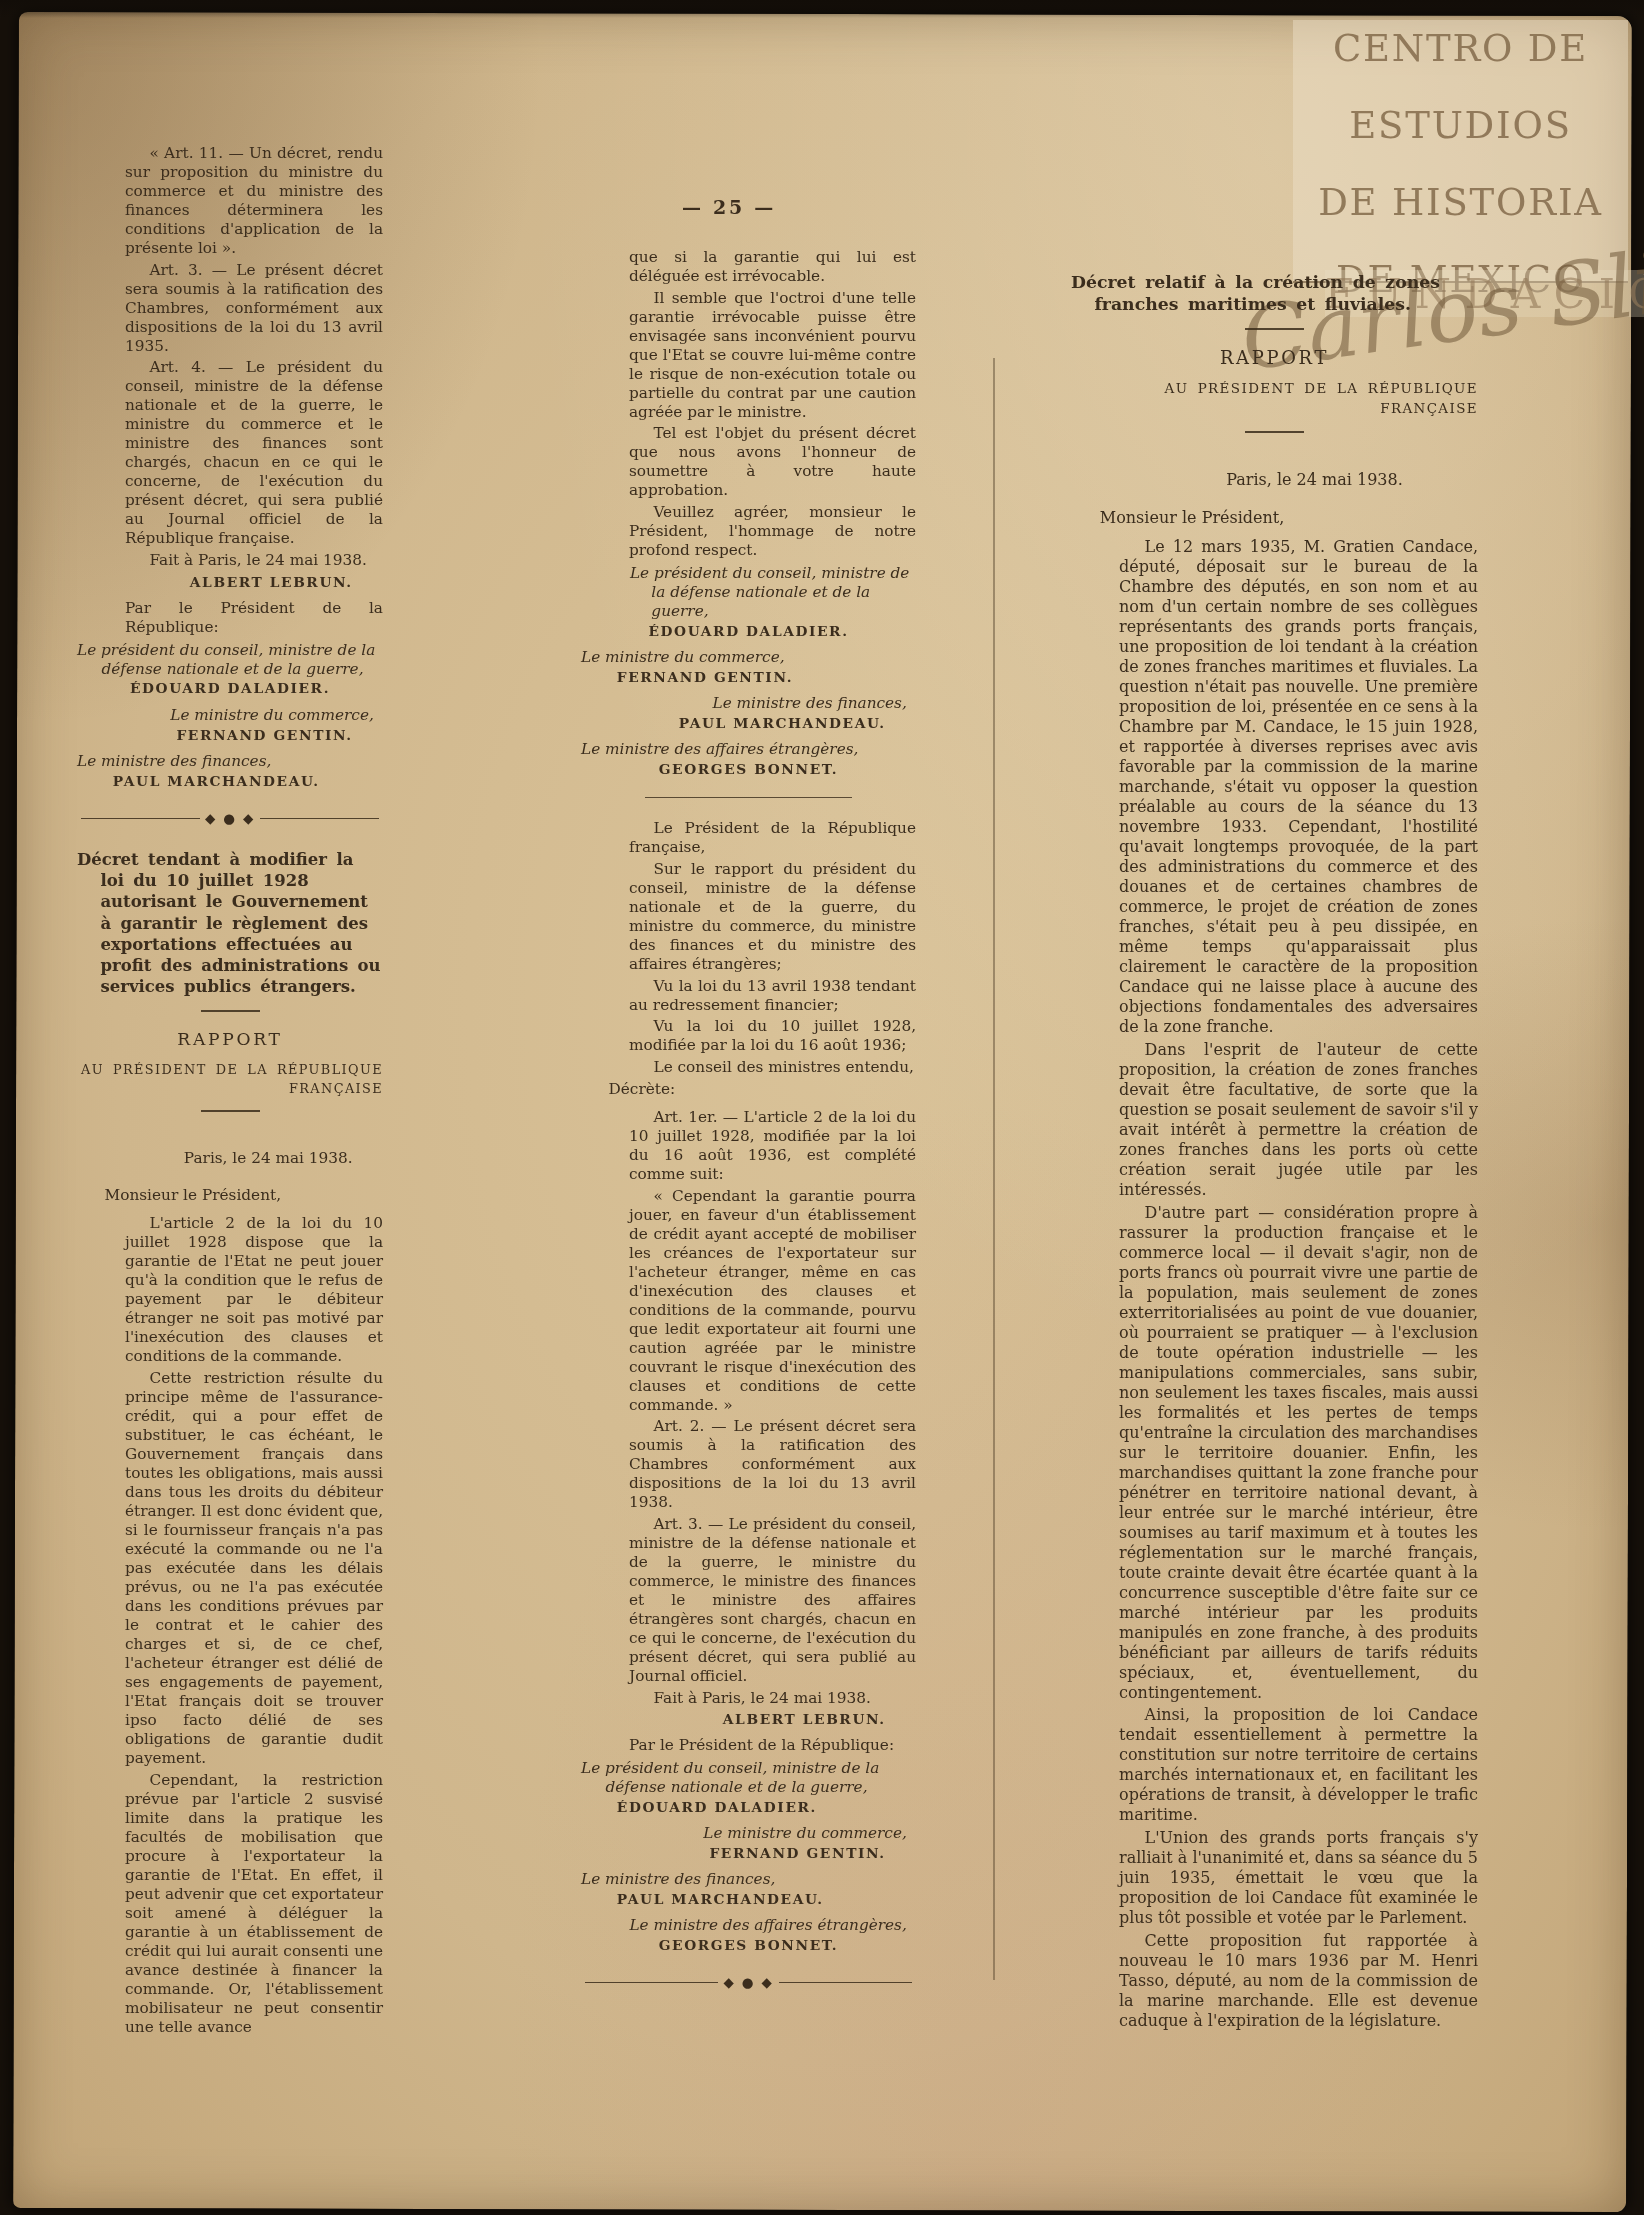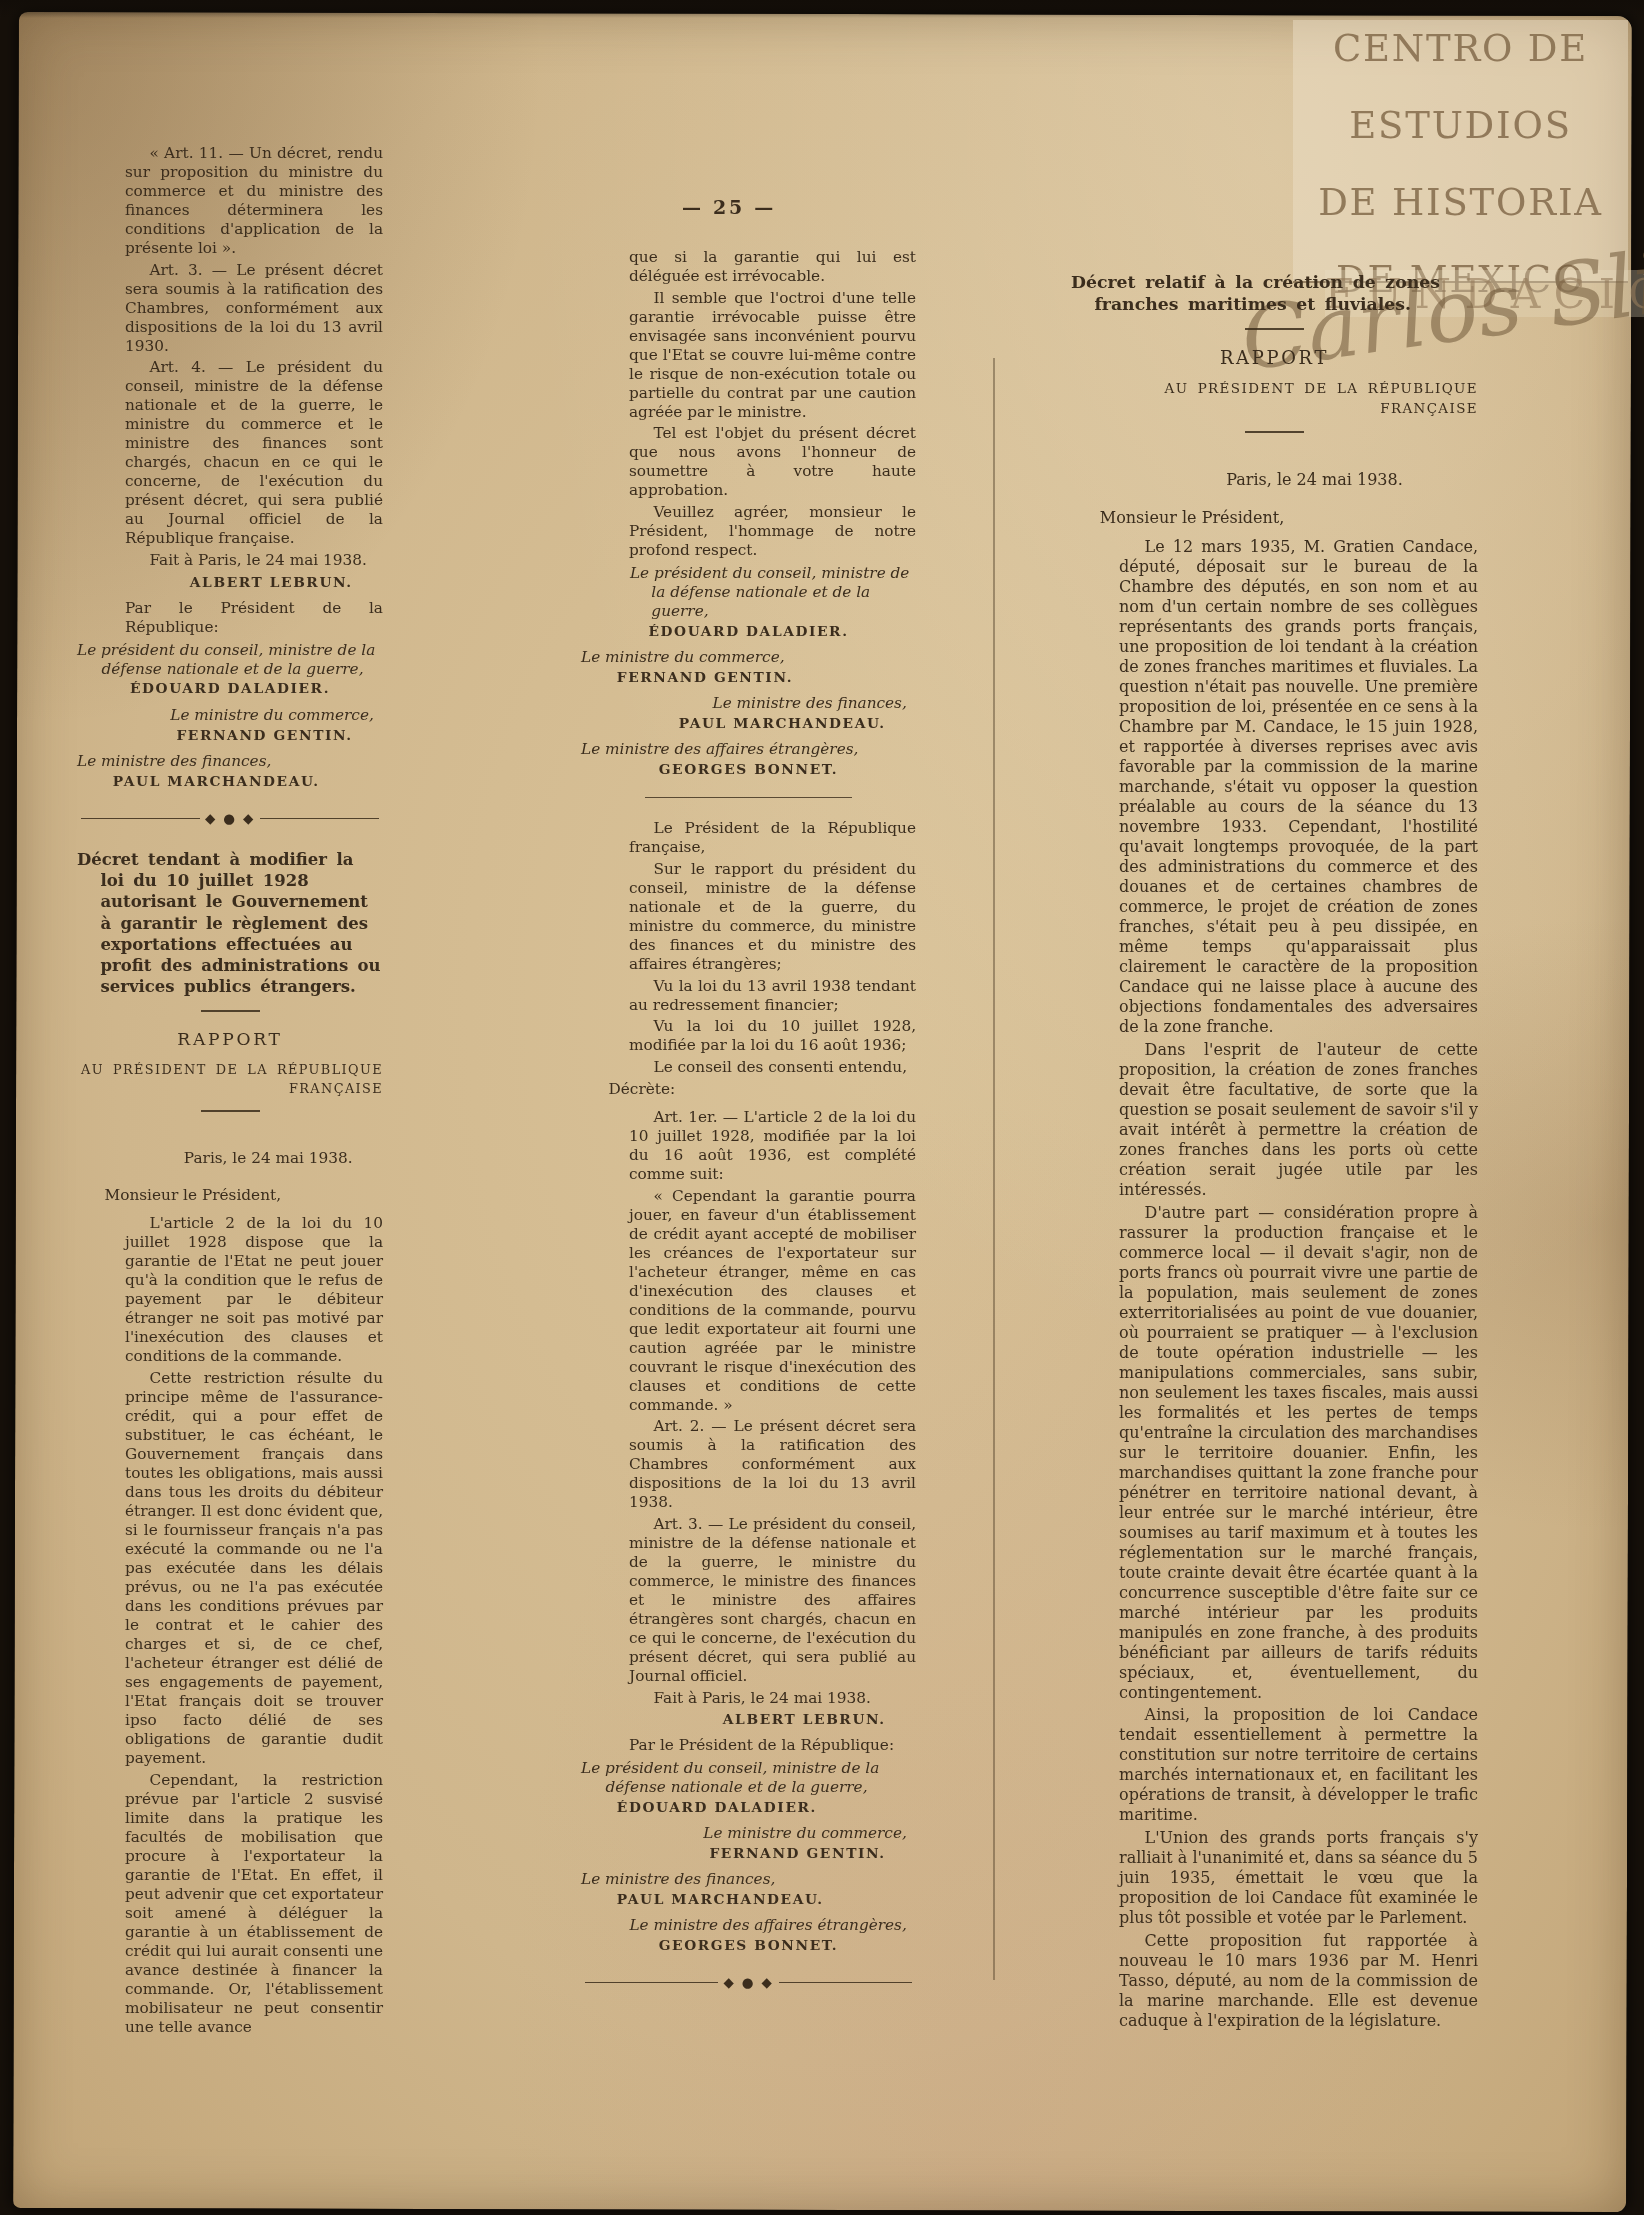--- a/index.html
+++ b/index.html
@@ -104,21 +104,21 @@
   </div>
   <div class="wm-fund">FUNDACIÓN</div>
   <div class="wm-sign">Carlos Slim</div>
 
   <div class="pageno">— 25 —</div>
 
   <div class="vrule"></div>
 
   <div class="col" id="column-1">
       <div class="blk p">« Art. 11. — Un décret, rendu sur proposition du ministre du commerce et du ministre des finances déterminera les conditions d'application de la présente loi ».</div>
-      <div class="blk p">Art. 3. — Le présent décret sera soumis à la ratification des Chambres, conformément aux dispositions de la loi du 13 avril 1930.</div>
+      <div class="blk p">Art. 3. — Le présent décret sera soumis à la ratification des Chambres, conformément aux dispositions de la loi du 13 avril 1935.</div>
       <div class="blk p">Art. 4. — Le président du conseil, ministre de la défense nationale et de la guerre, le ministre du commerce et le ministre des finances sont chargés, chacun en ce qui le concerne, de l'exécution du présent décret, qui sera publié au Journal officiel de la République française.</div>
       <div class="blk p">Fait à Paris, le 24 mai 1938.</div>
       <div class="blk name a-right">ALBERT LEBRUN.</div>
       <div class="blk p noindent">Par le Président de la République:</div>
       <div class="blk sig a-hang">Le président du conseil, ministre de la défense nationale et de la guerre,</div>
       <div class="blk name a-center">ÉDOUARD DALADIER.</div>
       <div class="blk sig a-right">Le ministre du commerce,</div>
       <div class="blk name a-right">FERNAND GENTIN.</div>
       <div class="blk sig a-left">Le ministre des finances,</div>
       <div class="blk name a-left">PAUL MARCHANDEAU.</div>
@@ -147,21 +147,21 @@
       <div class="blk name a-left">FERNAND GENTIN.</div>
       <div class="blk sig a-right">Le ministre des finances,</div>
       <div class="blk name a-right">PAUL MARCHANDEAU.</div>
       <div class="blk sig a-left">Le ministre des affaires étrangères,</div>
       <div class="blk name a-center">GEORGES BONNET.</div>
       <div class="longrule"></div>
       <div class="blk p">Le Président de la République française,</div>
       <div class="blk p">Sur le rapport du président du conseil, ministre de la défense nationale et de la guerre, du ministre du commerce, du ministre des finances et du ministre des affaires étrangères;</div>
       <div class="blk p">Vu la loi du 13 avril 1938 tendant au redressement financier;</div>
       <div class="blk p">Vu la loi du 10 juillet 1928, modifiée par la loi du 16 août 1936;</div>
-      <div class="blk p">Le conseil des consenti entendu,</div>
+      <div class="blk p">Le conseil des ministres entendu,</div>
       <div class="blk salut">Décrète:</div>
       <div class="blk p">Art. 1er. — L'article 2 de la loi du 10 juillet 1928, modifiée par la loi du 16 août 1936, est complété comme suit:</div>
       <div class="blk p">« Cependant la garantie pourra jouer, en faveur d'un établissement de crédit ayant accepté de mobiliser les créances de l'exportateur sur l'acheteur étranger, même en cas d'inexécution des clauses et conditions de la commande, pourvu que ledit exportateur ait fourni une caution agréée par le ministre couvrant le risque d'inexécution des clauses et conditions de cette commande. »</div>
       <div class="blk p">Art. 2. — Le présent décret sera soumis à la ratification des Chambres conformément aux dispositions de la loi du 13 avril 1938.</div>
       <div class="blk p">Art. 3. — Le président du conseil, ministre de la défense nationale et de la guerre, le ministre du commerce, le ministre des finances et le ministre des affaires étrangères sont chargés, chacun en ce qui le concerne, de l'exécution du présent décret, qui sera publié au Journal officiel.</div>
       <div class="blk p">Fait à Paris, le 24 mai 1938.</div>
       <div class="blk name a-right">ALBERT LEBRUN.</div>
       <div class="blk p noindent">Par le Président de la République:</div>
       <div class="blk sig a-hang">Le président du conseil, ministre de la défense nationale et de la guerre,</div>
       <div class="blk name a-left">ÉDOUARD DALADIER.</div>

